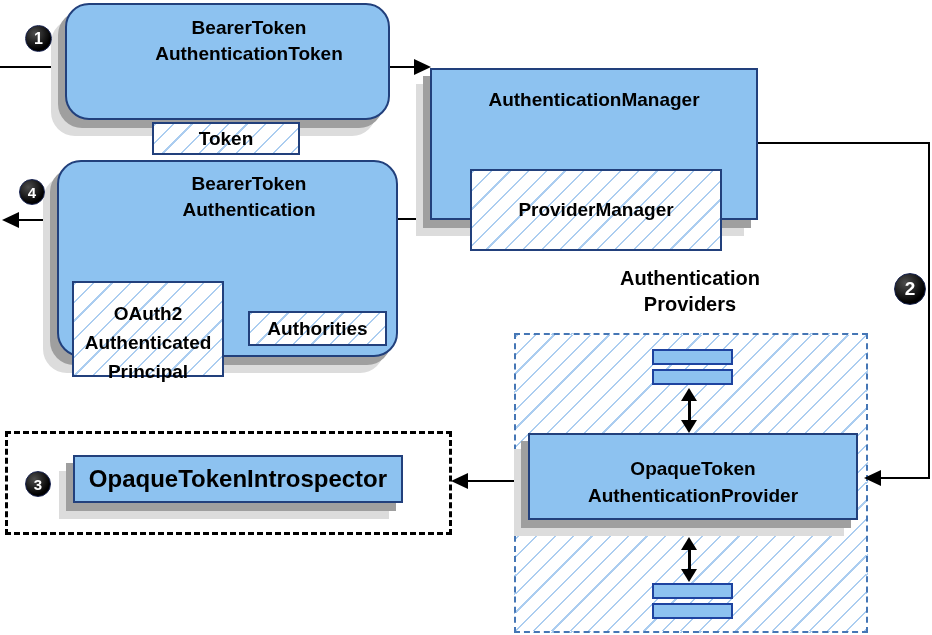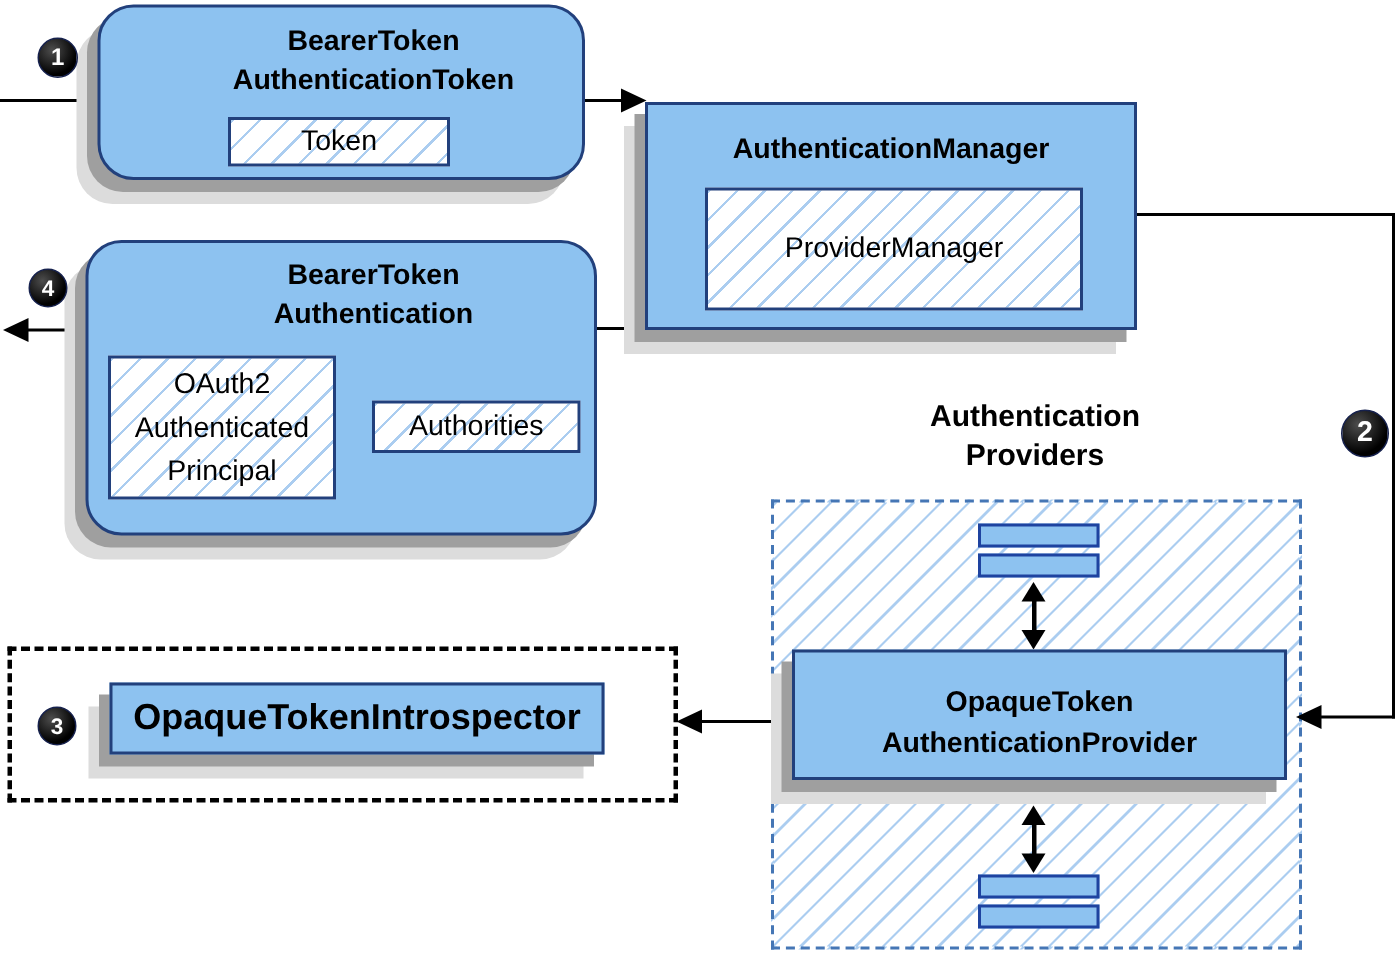--- a/index.html
+++ b/index.html
@@ -15,21 +15,21 @@
   }
   .rounded{border-radius:24px;padding-left:43px;}
   .box .ln{display:block;font-size:19px;line-height:26px;}
   
   .hatch-bg{
     background-color:#ffffff;
     background-image:repeating-linear-gradient(135deg,#abcdf0 0,#abcdf0 1.6px,transparent 1.6px,transparent 13px);
   }
   .chip{
     position:absolute;border:2px solid #22407c;box-sizing:border-box;
-    text-align:center;font-weight:normal;font-size:19px;
+    text-align:center;font-weight:bold;font-size:19px;margin-top:44px;
   }
   
   .providers-zone{
     position:absolute;left:514px;top:333px;width:354px;height:300px;
     border:2px dashed #4576b5;box-sizing:border-box;
   }
   .introspector-zone{
     position:absolute;left:5px;top:431px;width:447px;height:104px;
     border:3px dashed #000;background:#fff;box-sizing:border-box;
   }
@@ -110,21 +110,21 @@
 
   <div class="box" style="left:430px;top:68px;width:328px;height:152px;padding-top:17px;">
     <span class="ln">AuthenticationManager</span>
   </div>
   <div class="chip hatch-bg" style="left:470px;top:125px;width:252px;height:82px;line-height:78px;">ProviderManager</div>
 
   <div class="box rounded" style="left:57px;top:160px;width:341px;height:197px;padding-top:9px;">
     <span class="ln">BearerToken</span>
     <span class="ln">Authentication</span>
   </div>
-  <div class="chip hatch-bg" style="left:72px;top:237px;width:152px;height:96px;padding-top:3px;">
+  <div class="chip hatch-bg" style="left:72px;top:237px;width:152px;height:96px;padding-top:16px;">
     <span class="ln" style="display:block;line-height:29px;">OAuth2</span>
     <span class="ln" style="display:block;line-height:29px;">Authenticated</span>
     <span class="ln" style="display:block;line-height:29px;">Principal</span>
   </div>
   <div class="chip hatch-bg" style="left:248px;top:267px;width:139px;height:35px;line-height:31px;">Authorities</div>
 
   <div class="zone-label">
     <span class="ln">Authentication</span>
     <span class="ln">Providers</span>
   </div>

